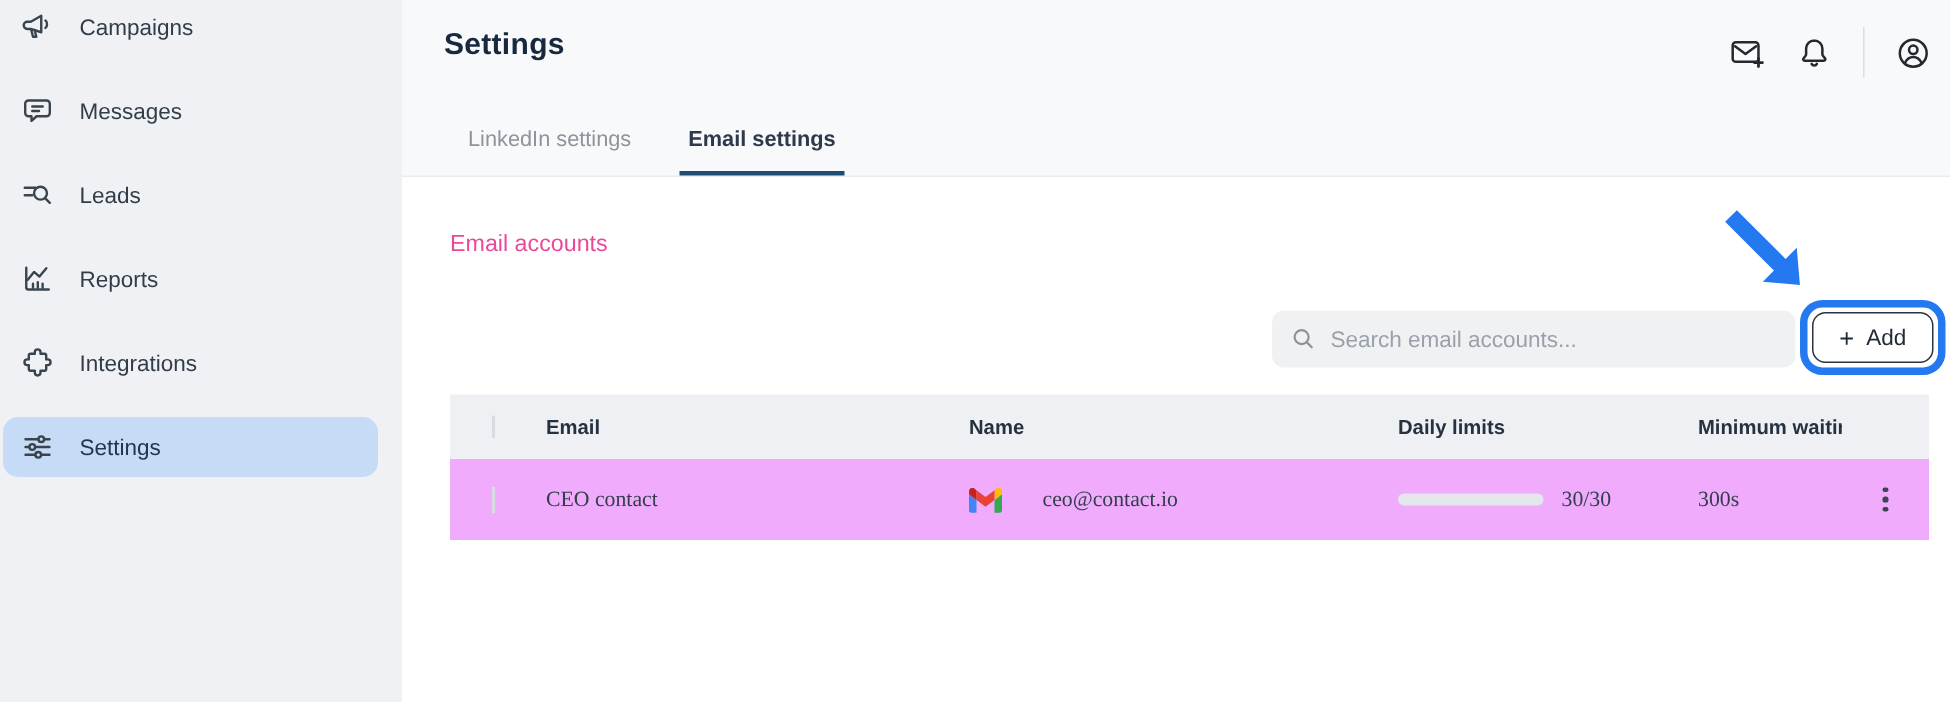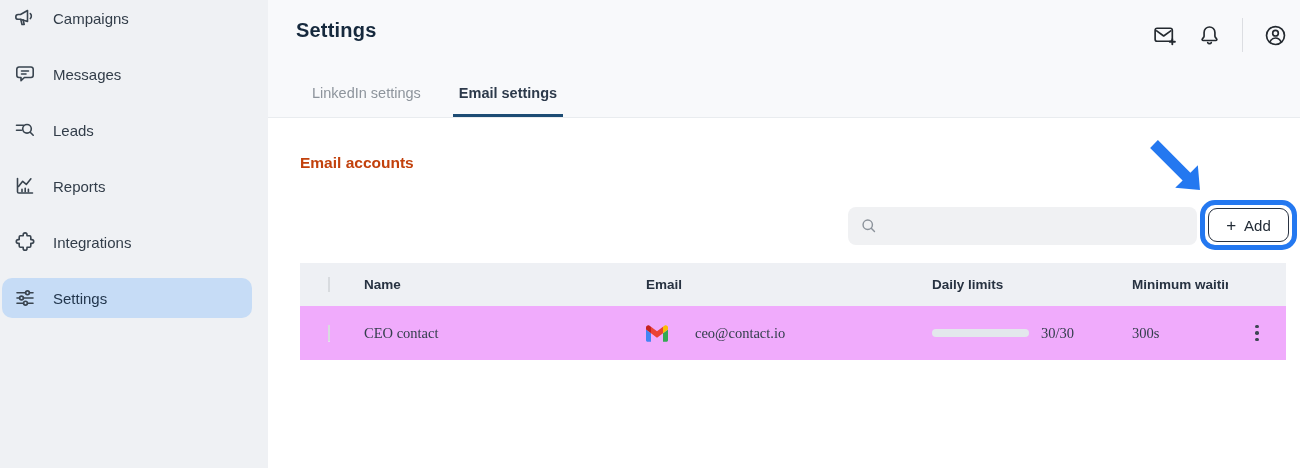--- a/index.html
+++ b/index.html
@@ -44,21 +44,21 @@
   .tab + .tab { margin-left:0; }
   .tab.active { color:#2d3a4b; font-weight:600; border-bottom-color:#1d4c74; }
 
   .top-actions { position:absolute; right:12px; top:18px; display:flex; align-items:center; gap:20px; }
   .top-ic { width:25px; height:25px; color:#23292f; cursor:pointer; }
   .v-div { width:1px; height:34px; background:#dcdee2; }
 
   
   .section-title {
     position:absolute; left:32px; top:154px;
-    font-size:15.5px; font-weight:700; color:#c2410c;
+    font-size:15.5px; font-weight:400; color:#ec4899;
   }
   .search-box {
     position:absolute; left:580px; top:207px; width:349px; height:38px;
     background:#f0f1f3; border-radius:8px; display:flex; align-items:center;
     padding:0 12px; gap:9px;
   }
   .search-box .ic { width:18px; height:18px; color:#8c939b; flex:0 0 18px; }
   .search-box input {
     border:none; outline:none; background:transparent; flex:1;
     font-family:"Liberation Sans", sans-serif; font-size:15px; color:#3a4552;
@@ -201,40 +201,41 @@
 
     <h2 class="section-title">Email accounts</h2>
 
     <div class="search-box">
       <span class="ic">
         <svg viewBox="0 0 20 20" fill="none" stroke="currentColor" stroke-width="1.6" stroke-linecap="round">
           <circle cx="8.6" cy="8.6" r="5.2"></circle>
           <path d="M12.5 12.5l3.6 3.6"></path>
         </svg>
       </span>
+      <input type="text" placeholder="Search email accounts..." style="">
     </div>
 
     <svg class="annot-arrow" width="95" height="80" viewBox="0 0 95 80">
       <path d="M-5.5 0 L5.5 0 L5.5 46 L16 46 L0 65 L-16 46 L-5.5 46 Z" transform="translate(28,12) rotate(-45)" fill="#2478f0"></path>
     </svg>
 
     <div class="add-ring">
       <button class="add-btn">
         <span class="plus">+</span>
         <span>Add</span>
       </button>
     </div>
 
     <div class="table">
       <div class="t-row t-head">
         <div class="cell cb">
           <span class="checkbox"></span>
         </div>
+        <div class="cell">Email</div>
         <div class="cell">Name</div>
-        <div class="cell">Email</div>
         <div class="cell">Daily limits</div>
         <div class="cell">Minimum waiting</div>
         <div class="cell"></div>
       </div>
       <div class="t-row t-body">
         <div class="cell cb">
           <span class="checkbox"></span>
         </div>
         <div class="cell">CEO contact</div>
         <div class="cell email-cell">

